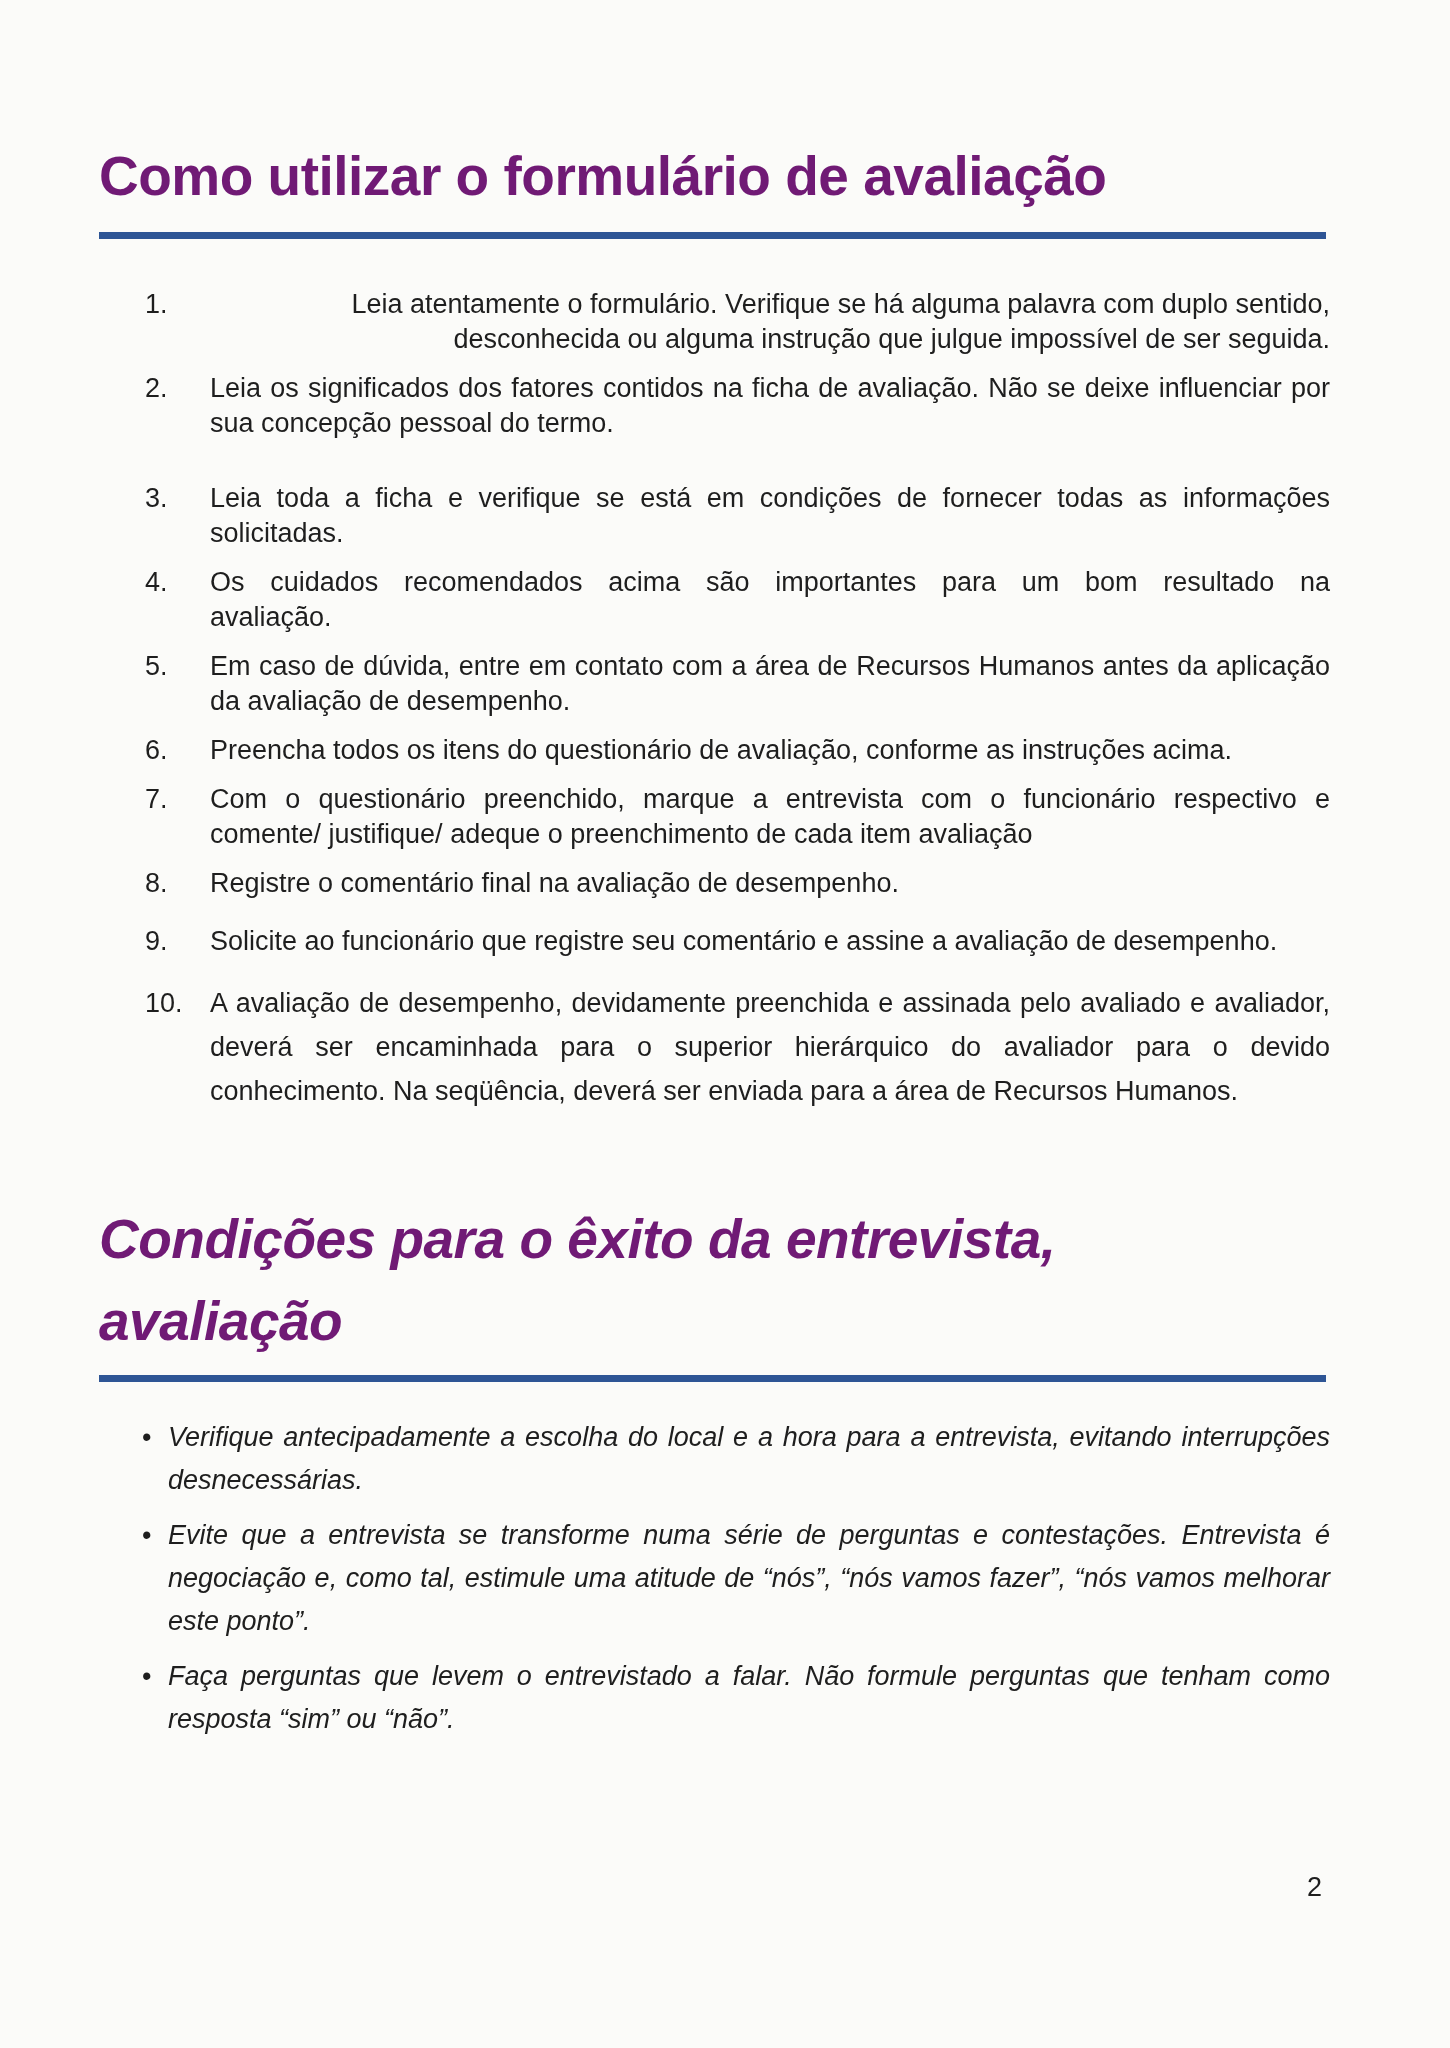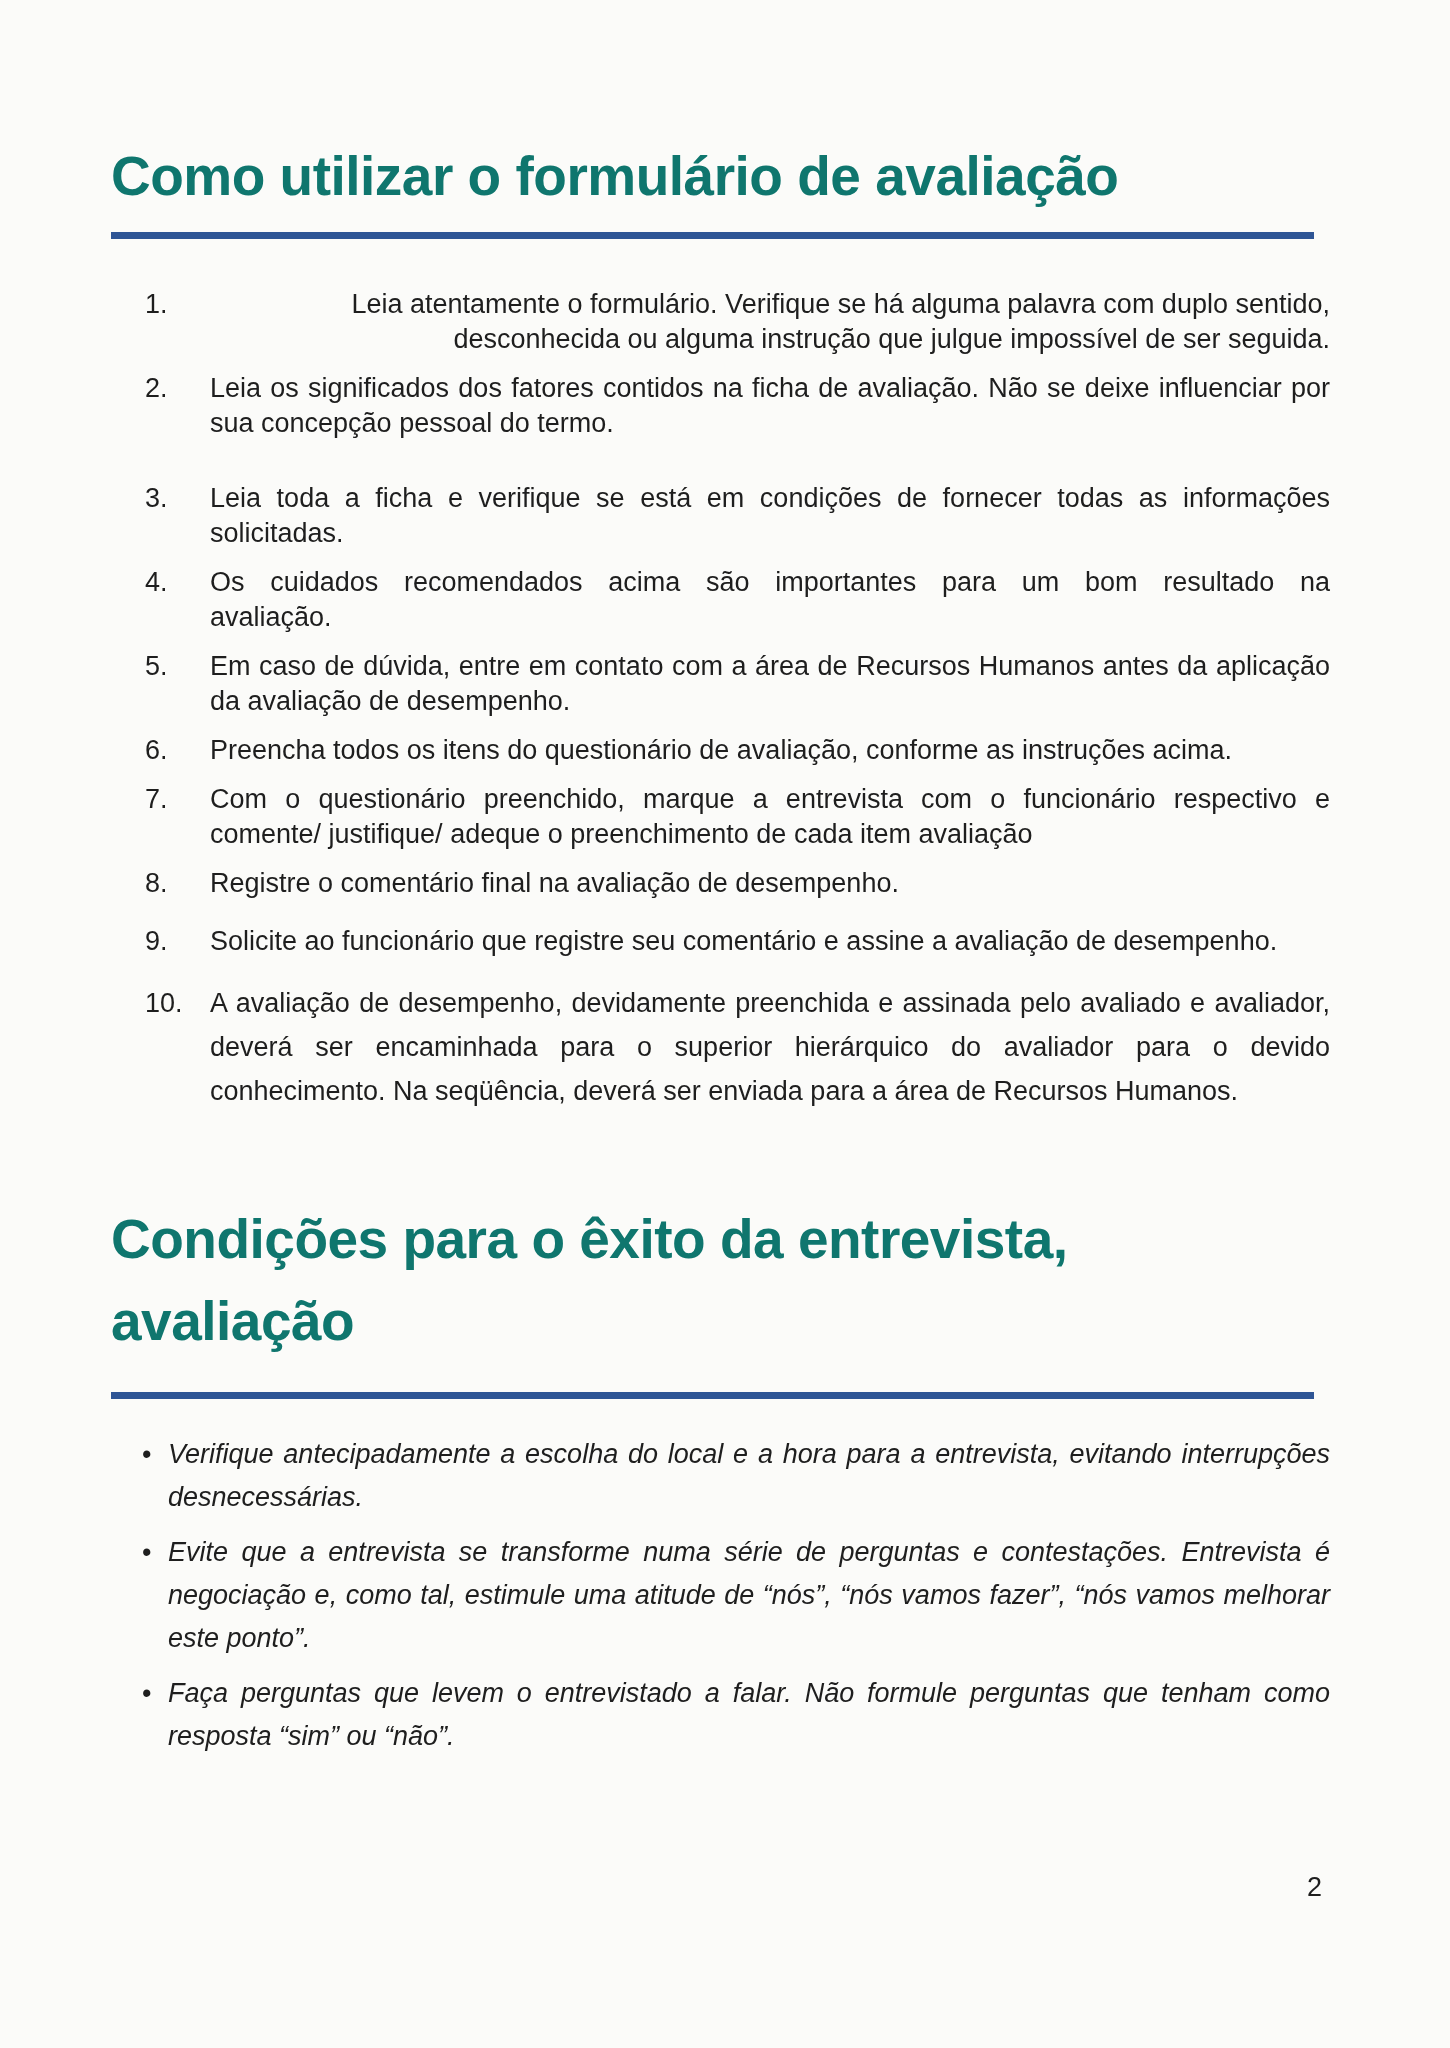--- a/index.html
+++ b/index.html
@@ -9,28 +9,28 @@
     background:#fbfbf9;
     font-family:"Liberation Sans","DejaVu Sans",sans-serif;
     color:#1e1e1e;
     overflow:hidden;
     margin:0 auto;
   }
   .content{margin:0 120px 0 95px;width:1235px;}
   .h1{
     font-size:55px;
     font-weight:700;
-    color:#0f766e;
+    color:#701a75;
     line-height:1.49;
     letter-spacing:-0.5px;
     border-bottom:7px solid #2e5595;
-    margin:16px;
+    margin:4px;
   }
   .h1-first{margin-top:136px;padding-bottom:14px;white-space:nowrap;}
-  .h1-second{margin-top:86px;padding-bottom:29px;}
+  .h1-second{margin-top:86px;padding-bottom:12px;font-style:italic;}
   .h1-second .tline{display:block;}
   .numlist{margin-top:48px;}
   .num-item{
     display:flex;
     font-size:27px;
     line-height:35px;
     margin-top:14px;
   }
   .num-item .marker{flex:0 0 65px;margin-left:50px;}
   .num-item .body{flex:1;text-align:justify;}

